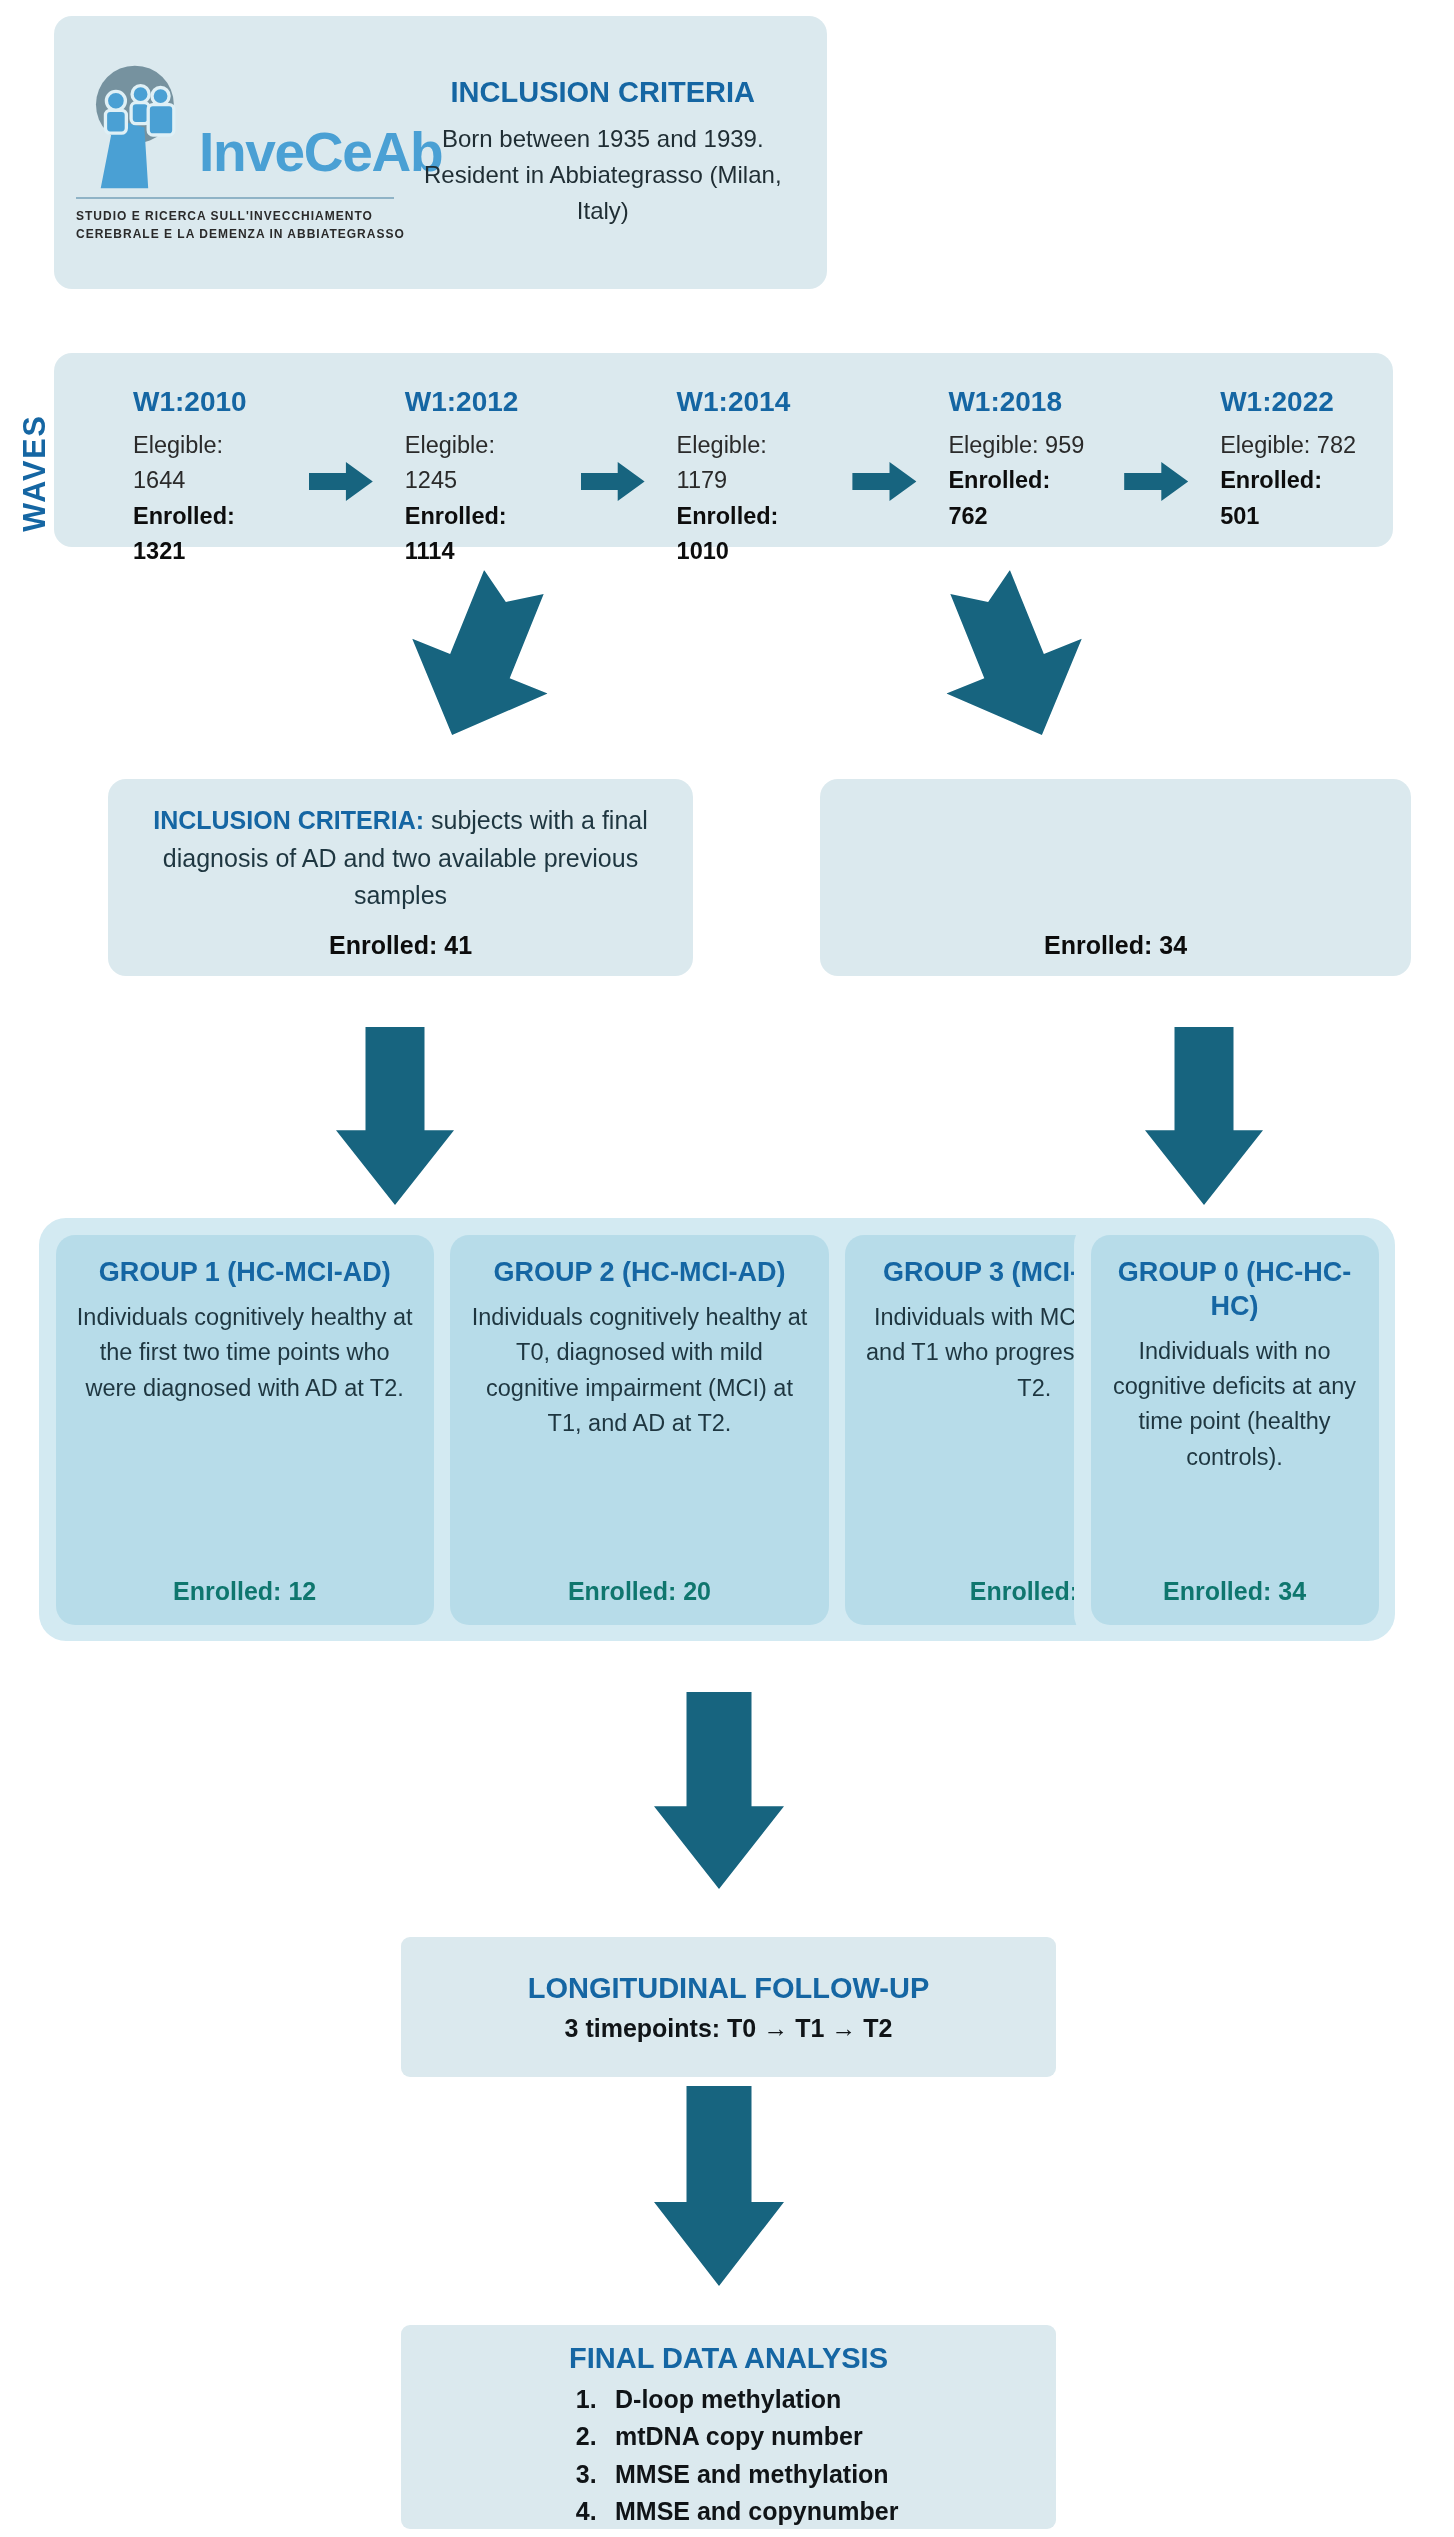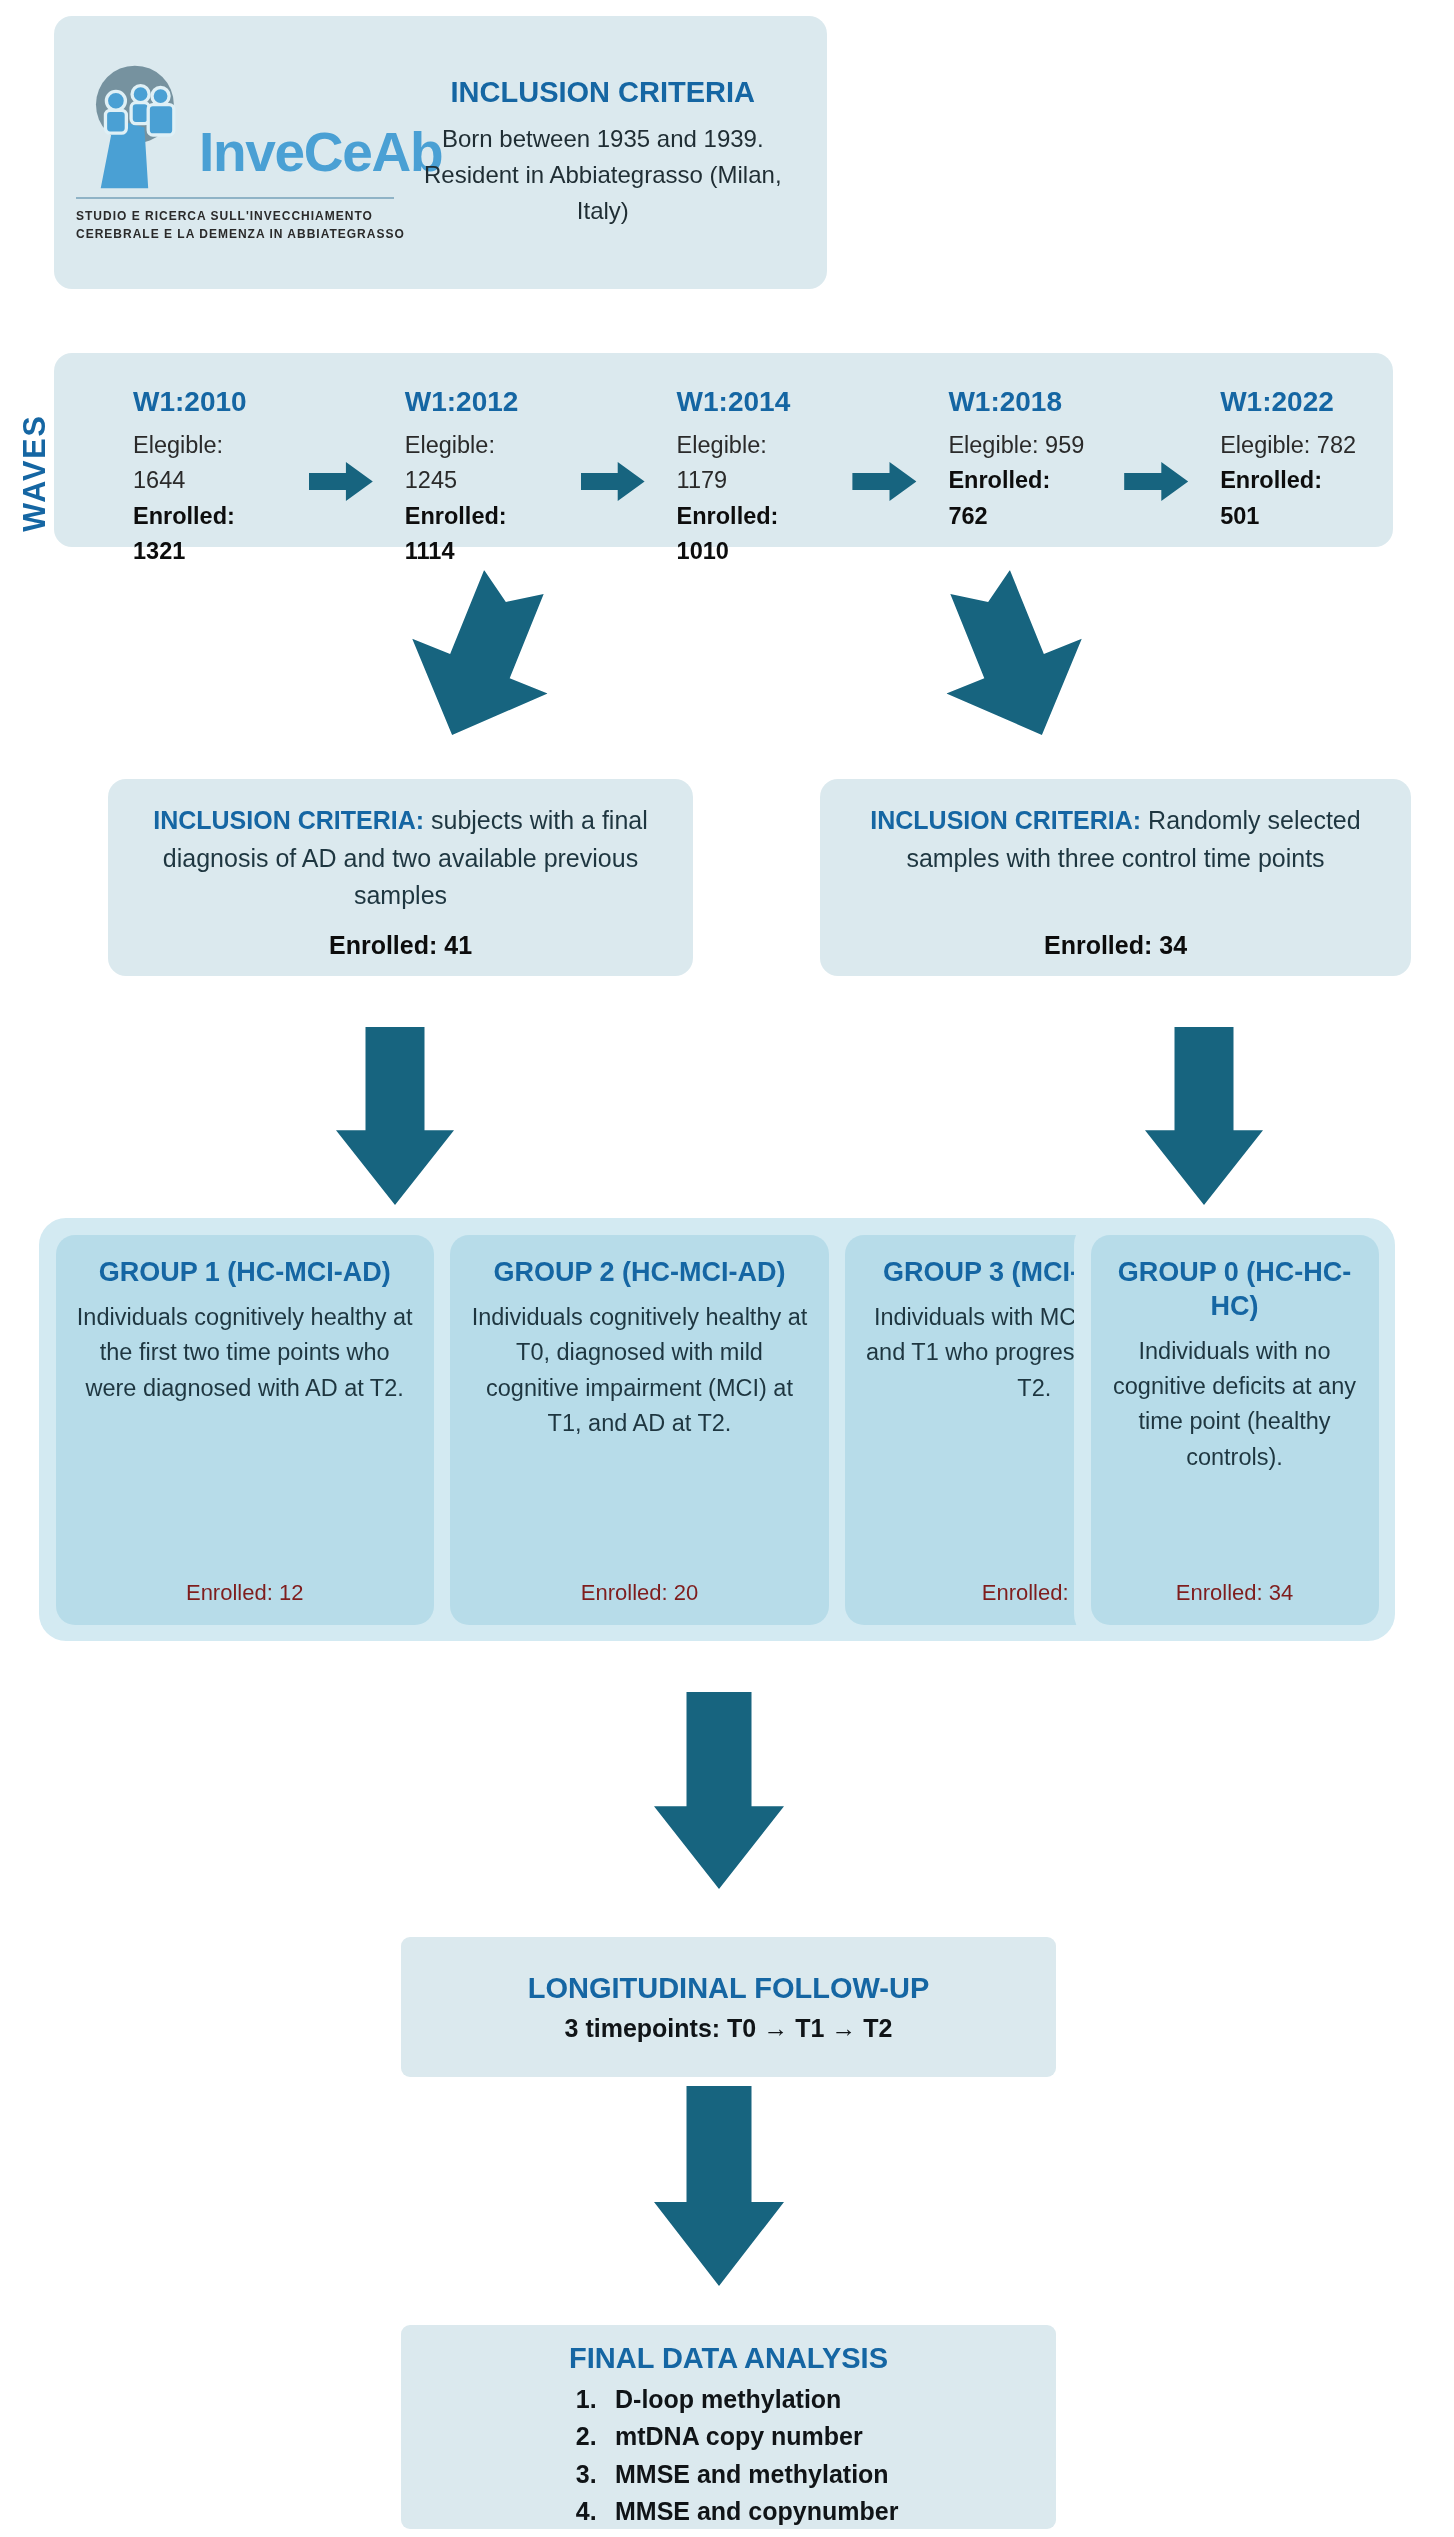--- a/index.html
+++ b/index.html
@@ -67,21 +67,21 @@
   .sel-enrolled{margin-top:auto;font-weight:bold;color:#0c0c0c;}
 
   
   .groups-wrap{background:var(--group-outer);border-radius:27px;padding:16.5px;display:flex;gap:16.5px;}
   .groups-main{left:39px;top:1218px;width:1201px;height:423px;}
   .groups-ctrl{left:1074px;top:1218px;width:321px;height:423px;}
   .group-box{flex:1;background:var(--group-inner);border-radius:19px;padding:21.6px 16.5px 19px 16.5px;
     display:flex;flex-direction:column;text-align:center;}
   .group-title{color:var(--blue);font-weight:bold;font-size:27px;line-height:1.25;margin-bottom:10.2px;}
   .group-body{font-size:23.5px;line-height:1.5;color:var(--dark);}
-  .group-enrolled{margin-top:auto;font-weight:normal;font-size:22px;color:#7f1d1d;}
+  .group-enrolled{margin-top:auto;font-weight:bold;font-size:25px;color:#0f766e;}
 
   
   .followup-box{left:401px;top:1937px;width:655px;height:140px;border-radius:9px;
     display:flex;flex-direction:column;justify-content:center;text-align:center;}
   .fu-title{color:var(--blue);font-weight:bold;font-size:29px;}
   .fu-sub{font-weight:bold;font-size:25px;color:#101417;margin-top:9px;}
   .final-box{left:401px;top:2325px;width:655px;height:204px;border-radius:9px;
     padding-top:16.5px;text-align:center;}
   .final-title{color:var(--blue);font-weight:bold;font-size:29px;margin-bottom:6.4px;}
   .final-list{display:inline-block;text-align:left;font-weight:bold;font-size:25px;
@@ -161,21 +161,20 @@
 </div>
 
 <div class="abs arrow-down-notched branch-left"></div>
 <div class="abs arrow-down-notched branch-right"></div>
 
 <div class="abs panel sel-box sel-left">
   <div><span class="sel-title">INCLUSION CRITERIA:</span><span> subjects with a final diagnosis of AD and two available previous samples</span></div>
   <div class="sel-enrolled">Enrolled: 41</div>
 </div>
 <div class="abs panel sel-box sel-right">
-  <div><span class="sel-title">INCLUSION CRITERIA:</span><span> Randomly selected samples with three control time points</span></div>
   <div class="sel-enrolled">Enrolled: 34</div>
 </div>
 
 <div class="abs arrow-down down-a"></div>
 <div class="abs arrow-down down-b"></div>
 
 <div class="abs groups-wrap groups-main">
   <div class="group-box">
     <div class="group-title">GROUP 1 (HC-MCI-AD)</div>
     <div class="group-body">Individuals cognitively healthy at the first two time points who were diagnosed with AD at T2.</div>

